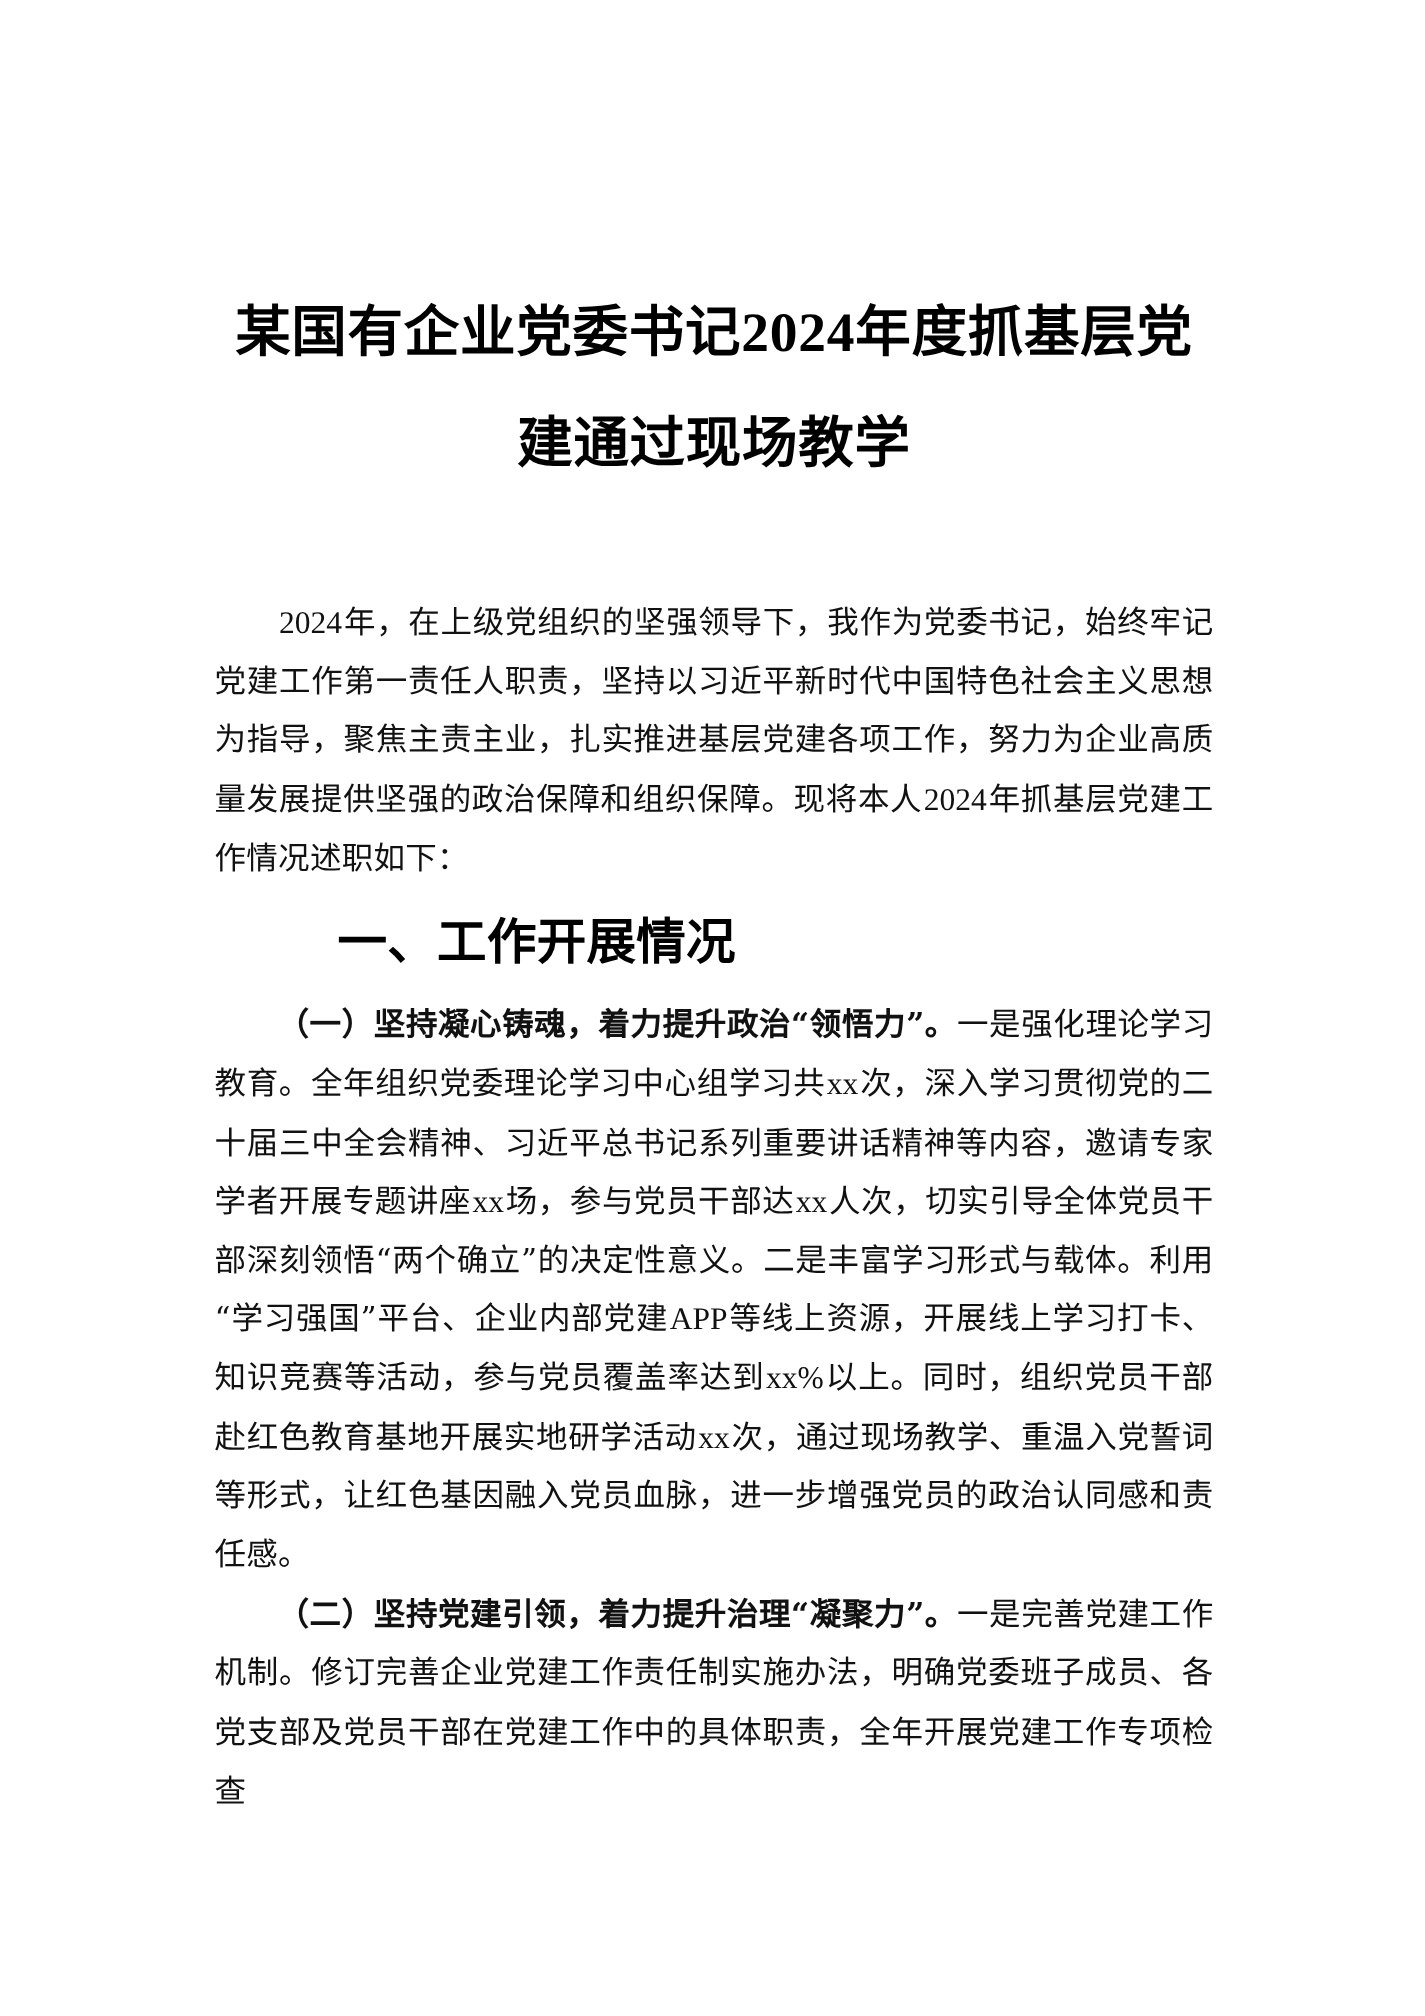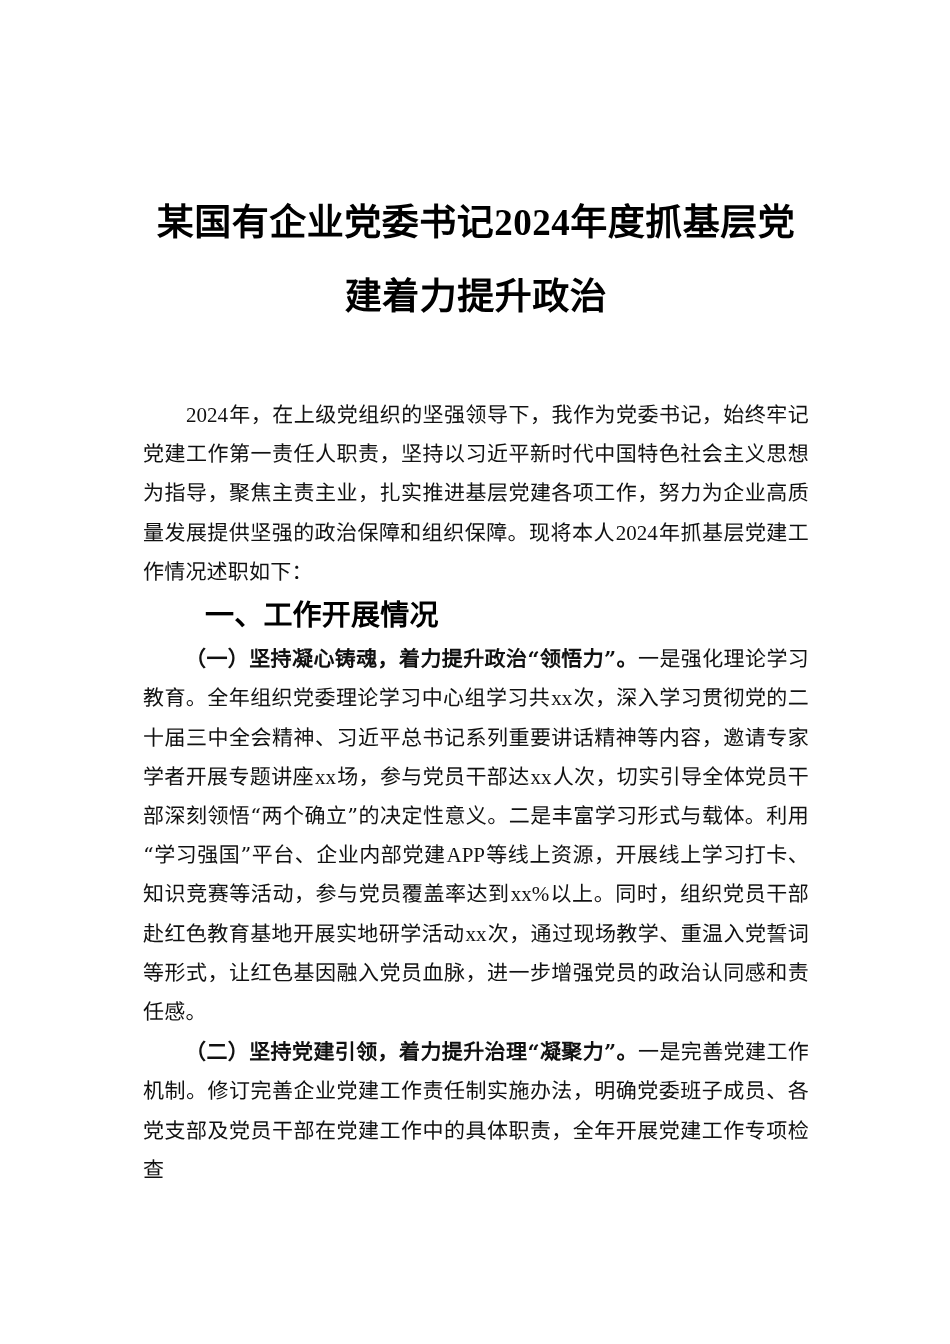--- a/index.html
+++ b/index.html
@@ -69,39 +69,39 @@
   
   .lat {
     font-family: "Liberation Serif", "DejaVu Serif", serif;
     font-weight: 400;
     letter-spacing: 0;
     padding: 0 1px;
   }
 
   
   .section-heading {
-    margin: 4px;
+    margin: 16px;
     padding: 0;
     font-family: "Liberation Sans", "DejaVu Sans", sans-serif;
     font-weight: 700;
-    font-size: 29px;
+    font-size: 33px;
     line-height: 39.2px;
     color: #000000;
     text-indent: 2em;
     letter-spacing: 0.2px;
   }
 </style>
 </head>
 <body>
 
 <div class="page">
   <div class="content">
 
     <h1 class="doc-title">
-      <span>某国有企业党委书记2024年度抓基层党建</span><span>着力提升政治</span>
+      <span>某国有企业党委书记2024年度抓基层党建</span><span>通过现场教学</span>
     </h1>
 
     <p class="para first-para"><span class="lat">2024</span><span>年，在上级党组织的坚强领导下，我作为党委书记，始终牢记党建工作第一责任人职责，坚持以习近平新时代中国特色社会主义思想为指导，聚焦主责主业，扎实推进基层党建各项工作，努力为企业高质量发展提供坚强的政治保障和组织保障。现将本人</span><span class="lat">2024</span><span>年抓基层党建工作情况述职如下：</span></p>
 
     <p class="section-heading">一、工作开展情况</p>
 
     <p class="para"><span class="lead">（一）坚持凝心铸魂，着力提升政治“领悟力”。</span><span>一是强化理论学习教育。全年组织党委理论学习中心组学习共</span><span class="lat">xx</span><span>次，深入学习贯彻党的二十届三中全会精神、习近平总书记系列重要讲话精神等内容，邀请专家学者开展专题讲座</span><span class="lat">xx</span><span>场，参与党员干部达</span><span class="lat">xx</span><span>人次，切实引导全体党员干部深刻领悟“两个确立”的决定性意义。二是丰富学习形式与载体。利用“学习强国”平台、企业内部党建</span><span class="lat">APP</span><span>等线上资源，开展线上学习打卡、知识竞赛等活动，参与党员覆盖率达到</span><span class="lat">xx%</span><span>以上。同时，组织党员干部赴红色教育基地开展实地研学活动</span><span class="lat">xx</span><span>次，通过现场教学、重温入党誓词等形式，让红色基因融入党员血脉，进一步增强党员的政治认同感和责任感。</span></p>
 
     <p class="para"><span class="lead">（二）坚持党建引领，着力提升治理“凝聚力”。</span><span>一是完善党建工作机制。修订完善企业党建工作责任制实施办法，明确党委班子成员、各党支部及党员干部在党建工作中的具体职责，全年开展党建工作专项检查</span></p>
 

